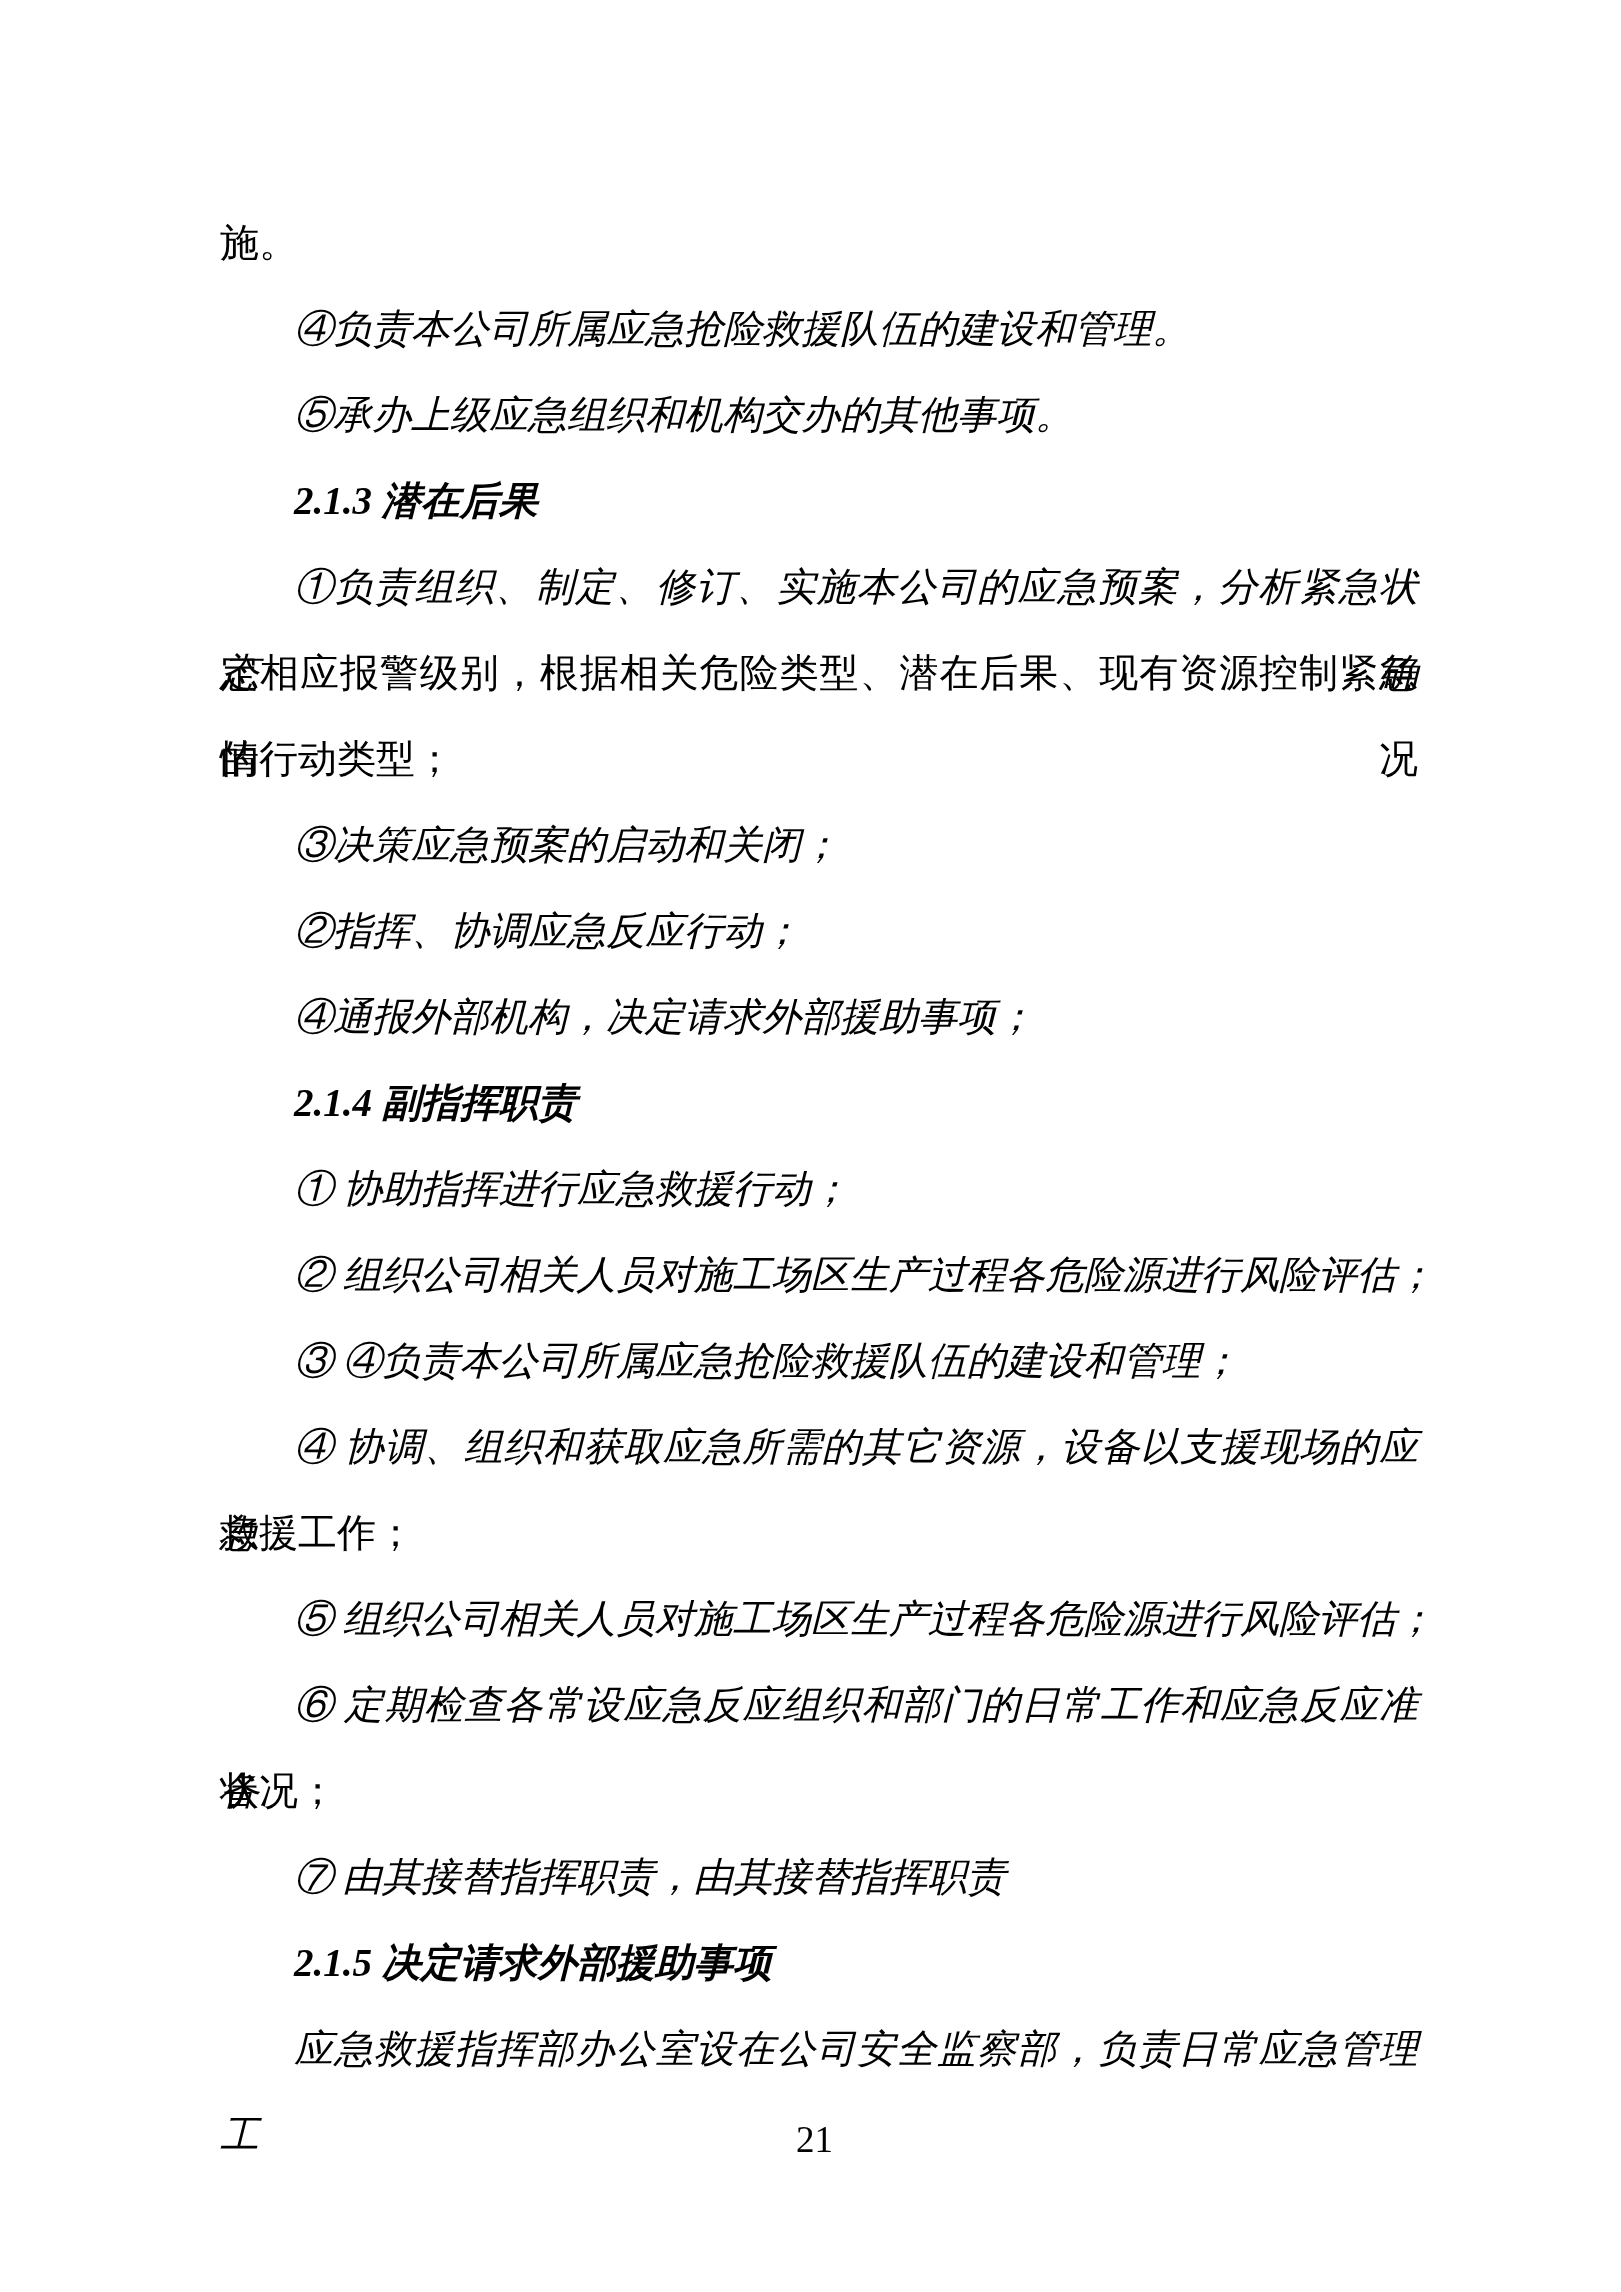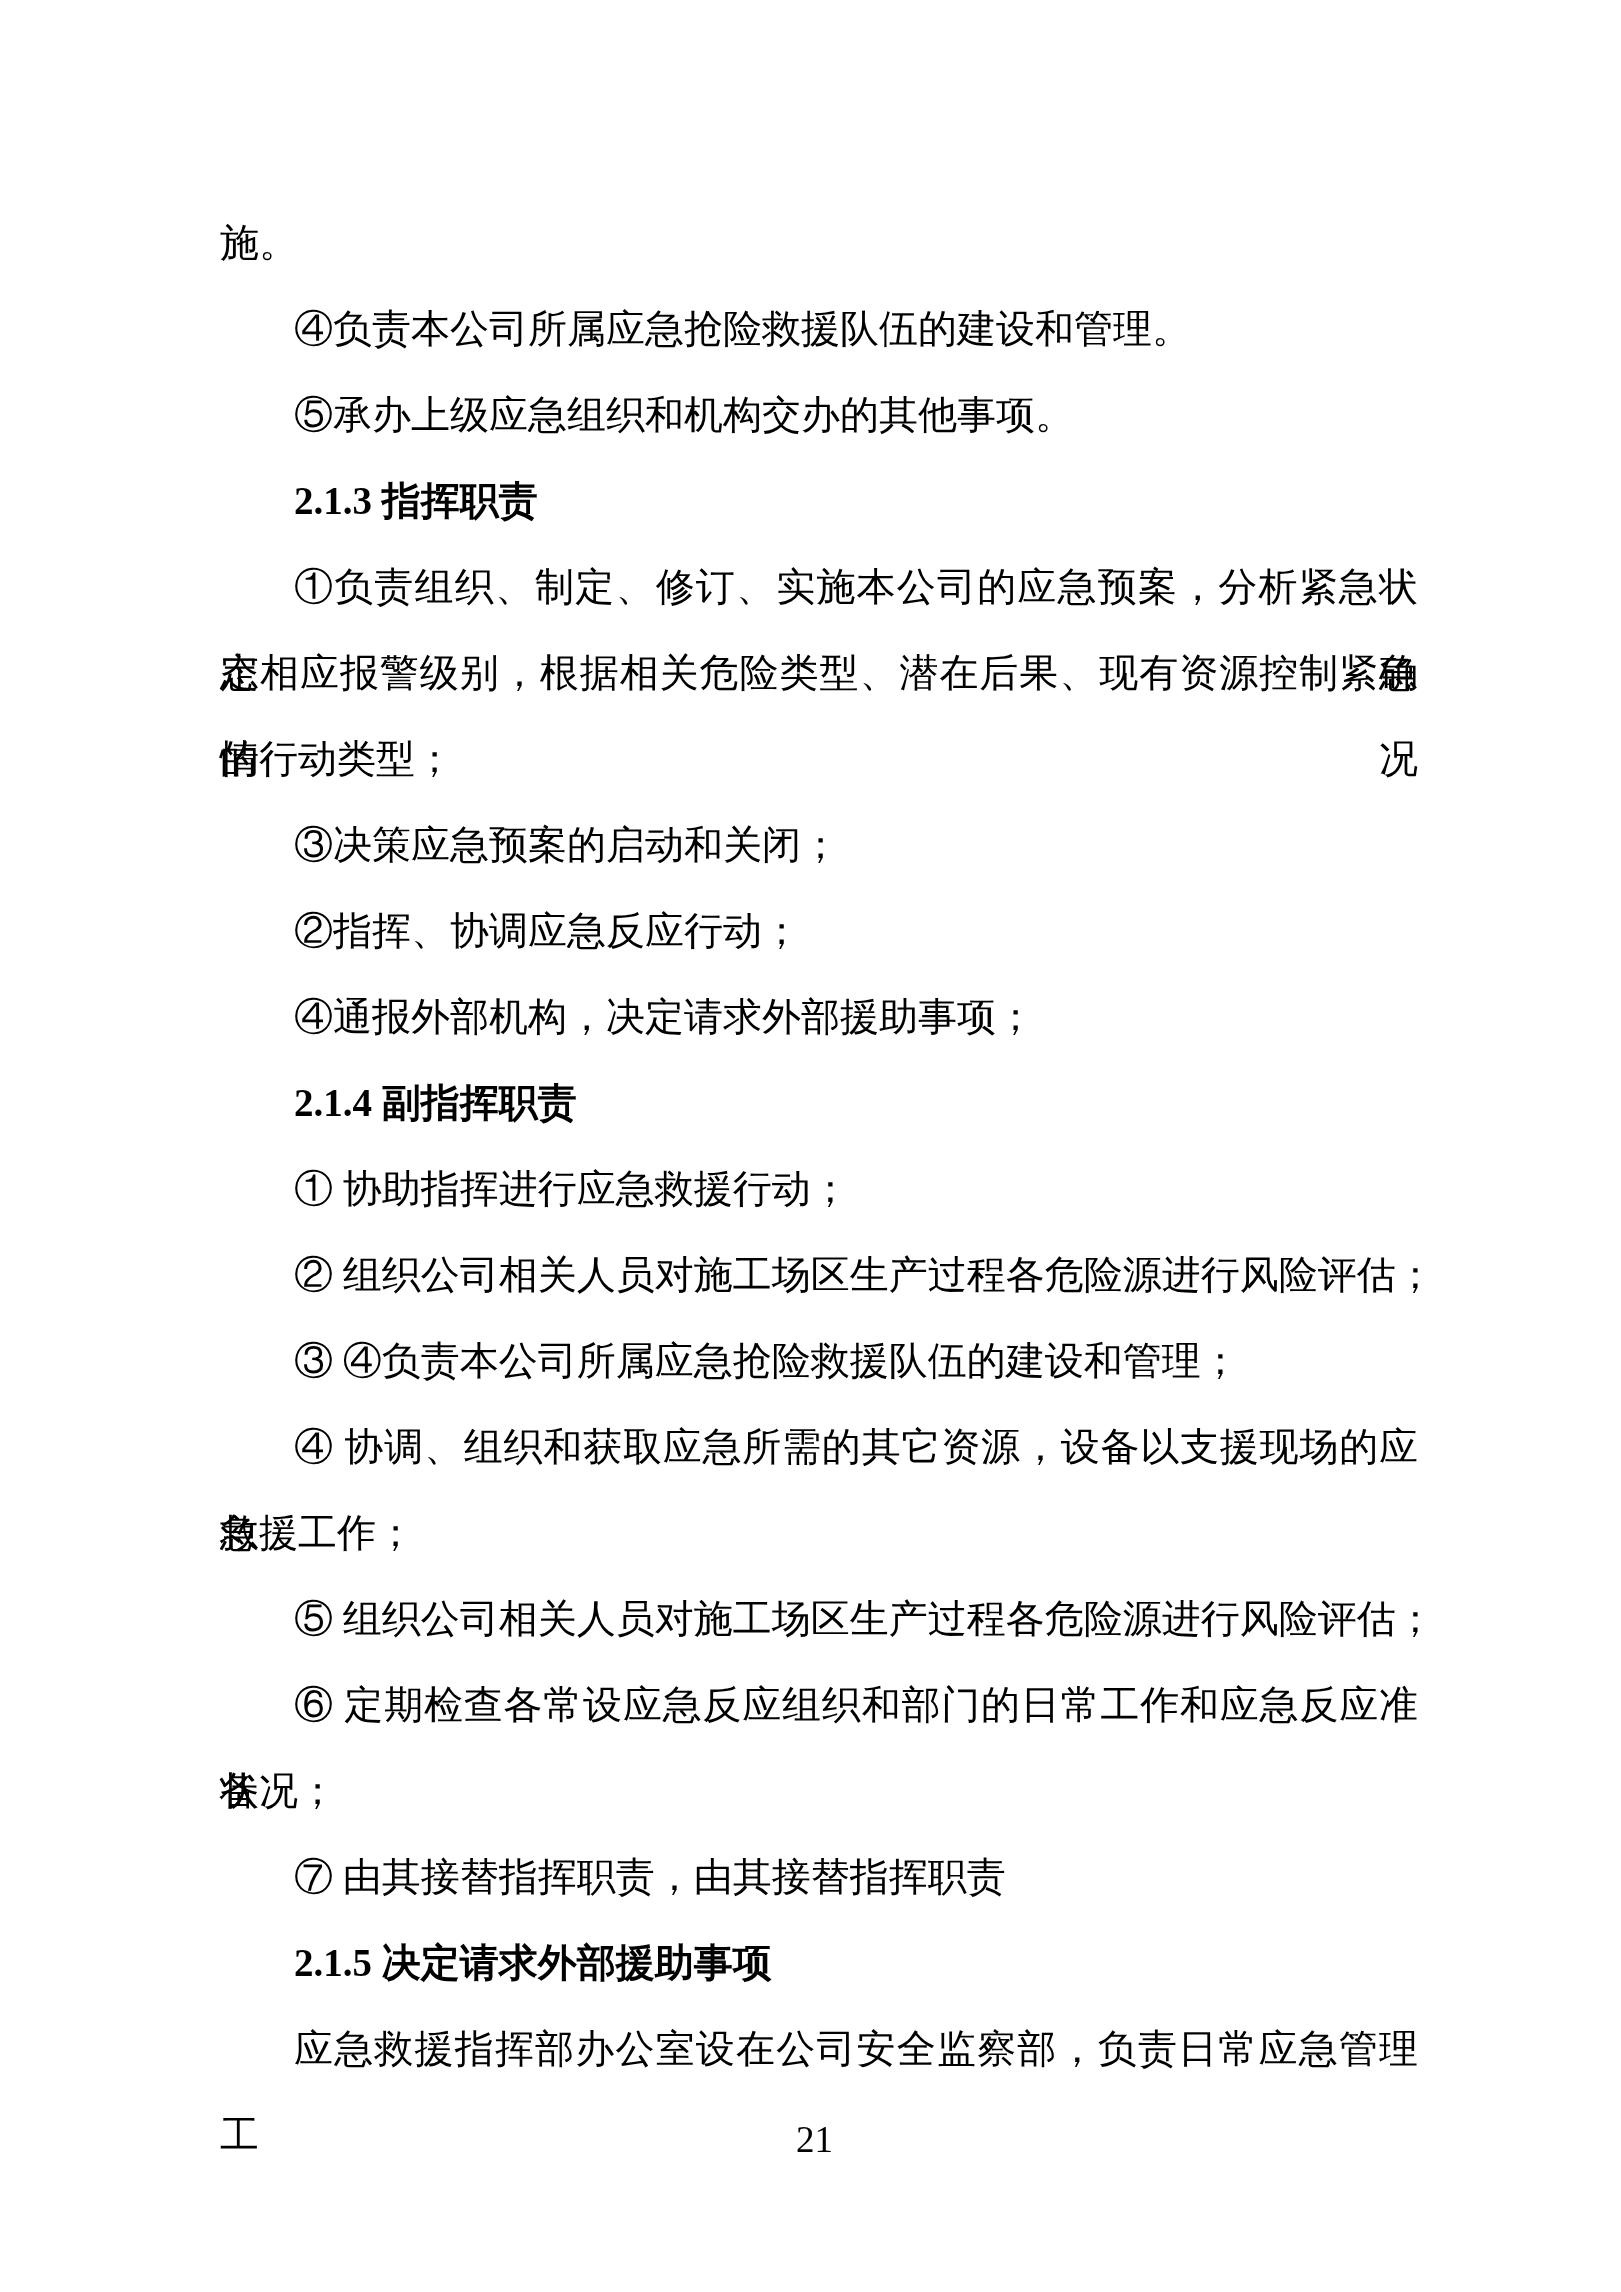--- a/index.html
+++ b/index.html
@@ -24,20 +24,21 @@
     font-size: 39px;
     line-height: 86px;
     letter-spacing: 0;
   }
   .ln {
     height: 86px;
     white-space: nowrap;
   }
   .ind {
     text-indent: 74px;
+    font-style: italic;
   }
   .jst {
     white-space: normal;
     text-align: justify;
     text-align-last: justify;
     text-justify: inter-character;
   }
   .hd {
     font-weight: bold;
   }
@@ -54,21 +55,21 @@
   }
 </style>
 </head>
 <body>
 
 <div class="sheet">
   <div class="doc">
     <div class="ln">施。</div>
     <div class="ln ind">④负责本公司所属应急抢险救援队伍的建设和管理。</div>
     <div class="ln ind">⑤承办上级应急组织和机构交办的其他事项。</div>
-    <div class="ln ind hd">2.1.3 指挥职责</div>
+    <div class="ln ind hd">2.1.3 潜在后果</div>
     <div class="ln ind jst">①负责组织、制定、修订、实施本公司的应急预案，分析紧急状态确</div>
     <div class="ln jst">定相应报警级别，根据相关危险类型、潜在后果、现有资源控制紧急情况</div>
     <div class="ln">的行动类型；</div>
     <div class="ln ind">③决策应急预案的启动和关闭；</div>
     <div class="ln ind">②指挥、协调应急反应行动；</div>
     <div class="ln ind">④通报外部机构，决定请求外部援助事项；</div>
     <div class="ln ind hd">2.1.4 副指挥职责</div>
     <div class="ln ind">① 协助指挥进行应急救援行动；</div>
     <div class="ln ind">② 组织公司相关人员对施工场区生产过程各危险源进行风险评估；</div>
     <div class="ln ind">③ ④负责本公司所属应急抢险救援队伍的建设和管理；</div>

